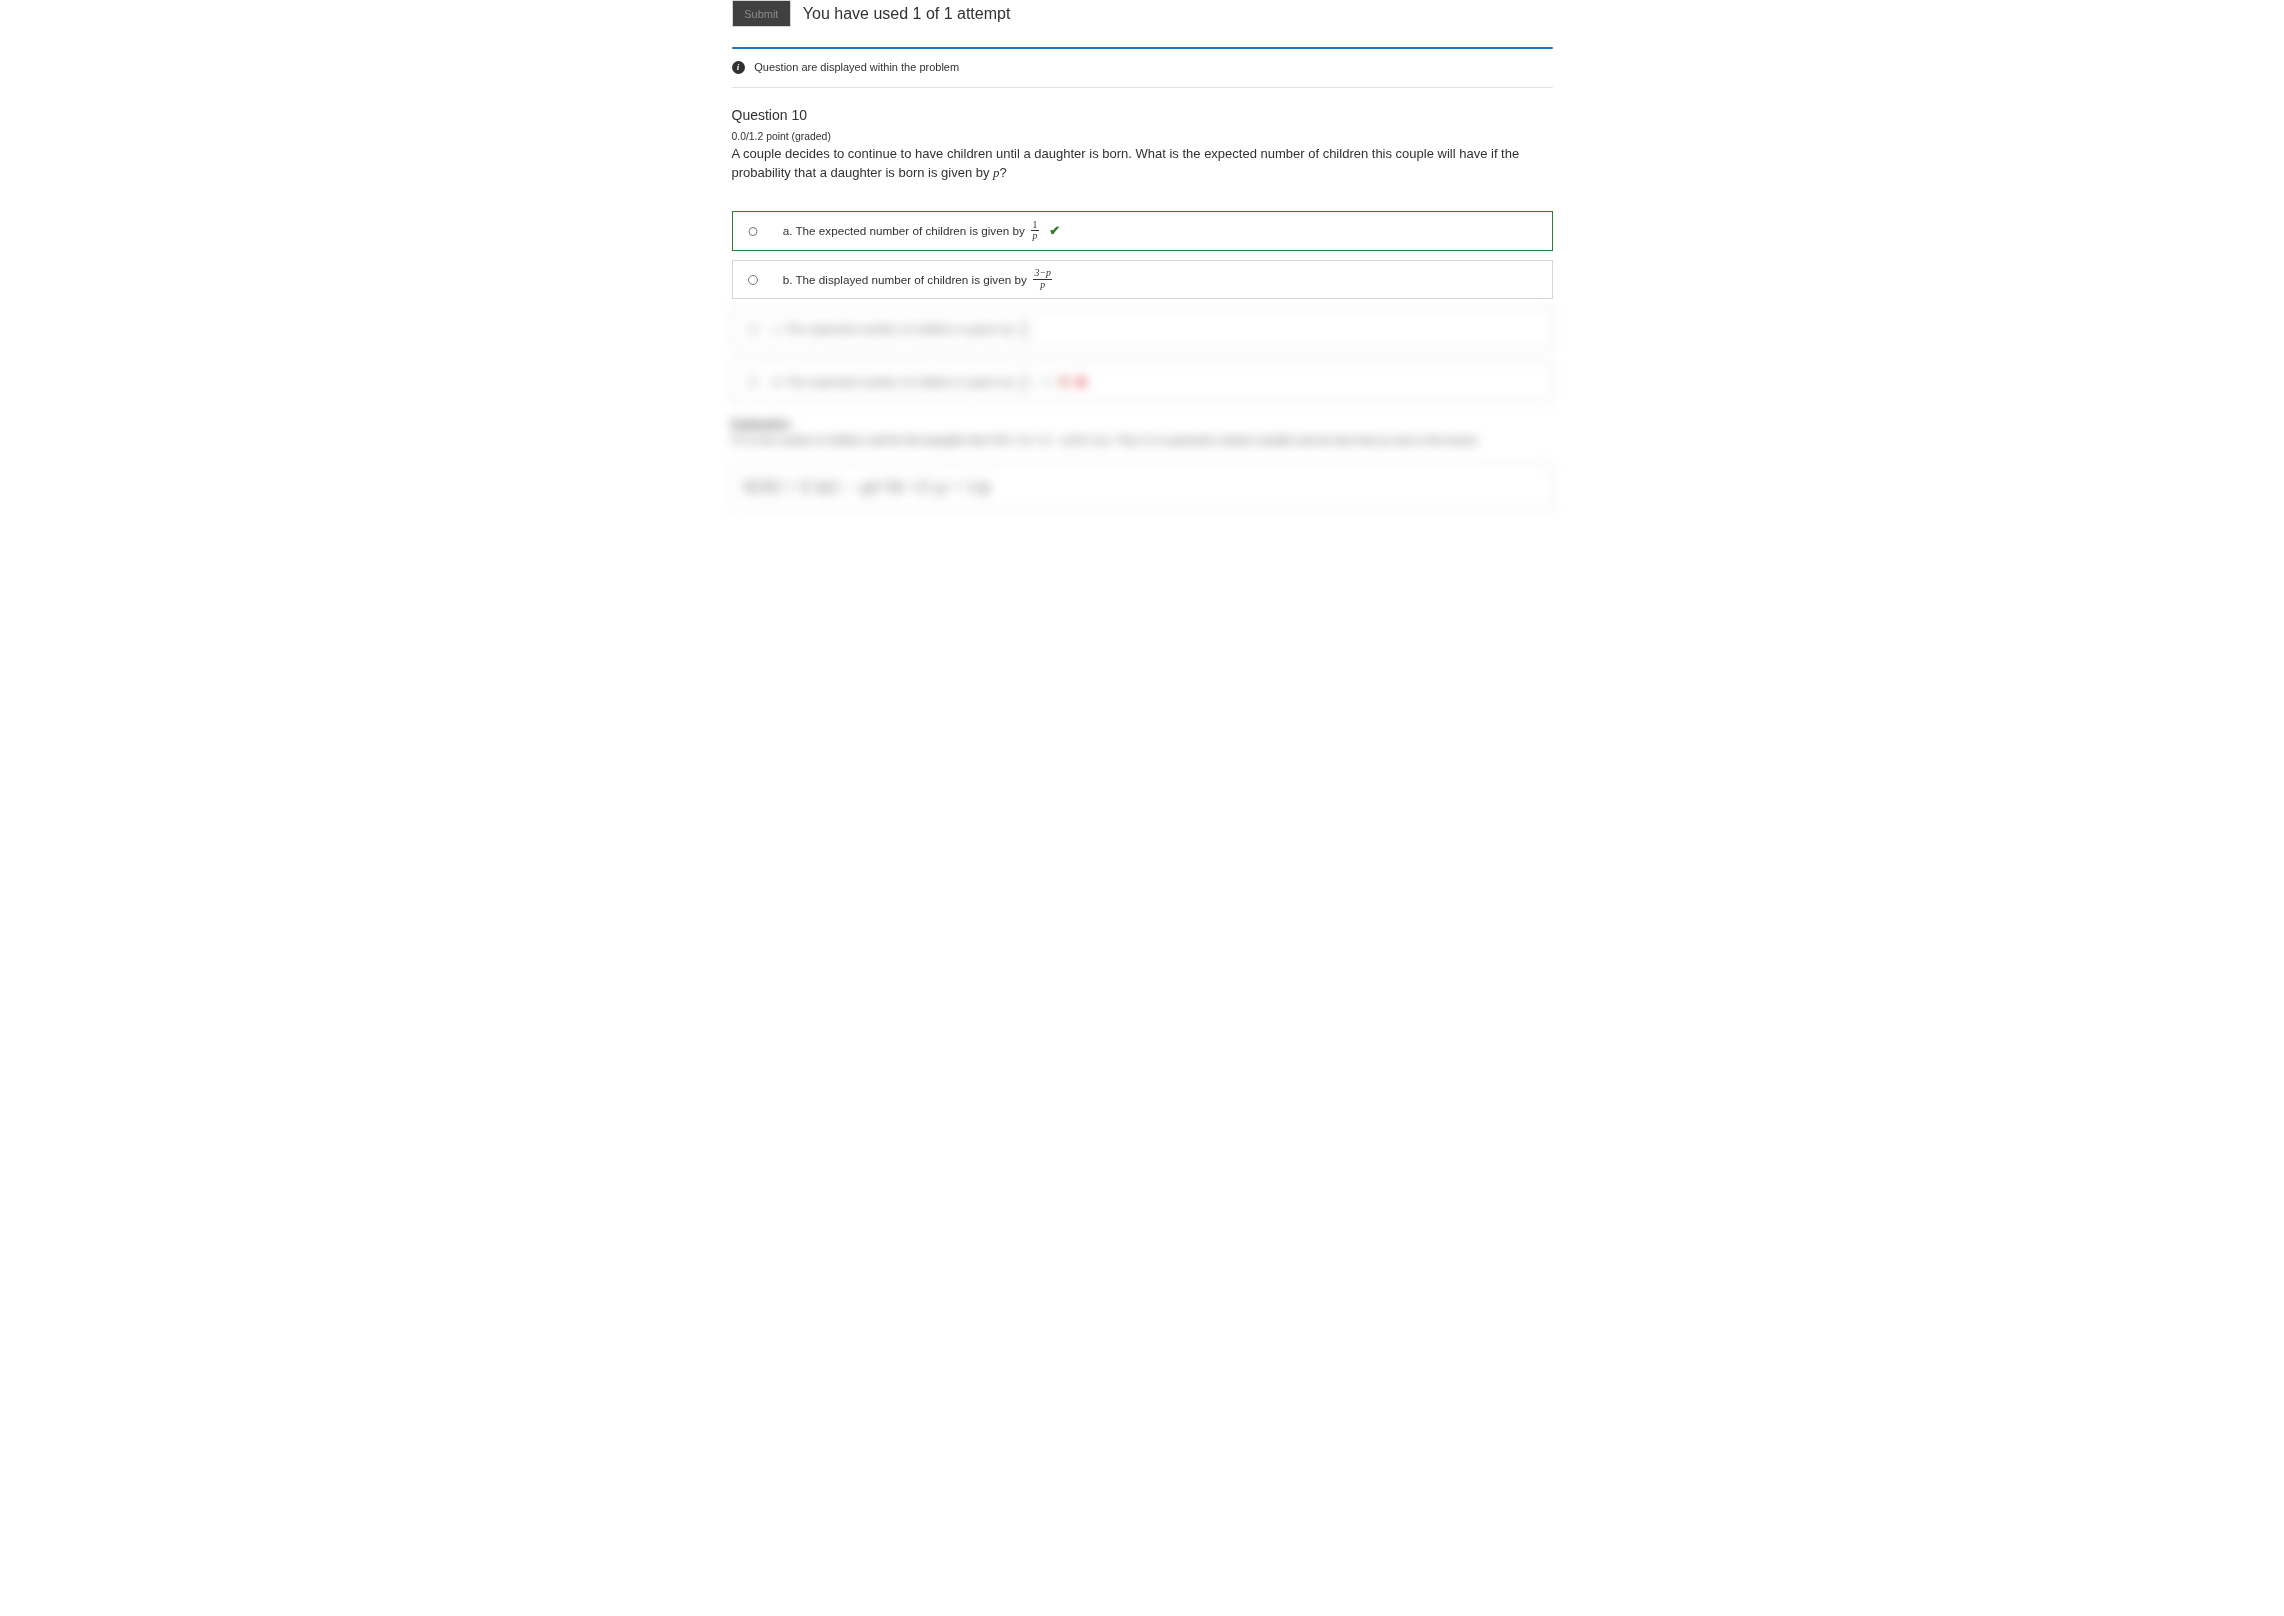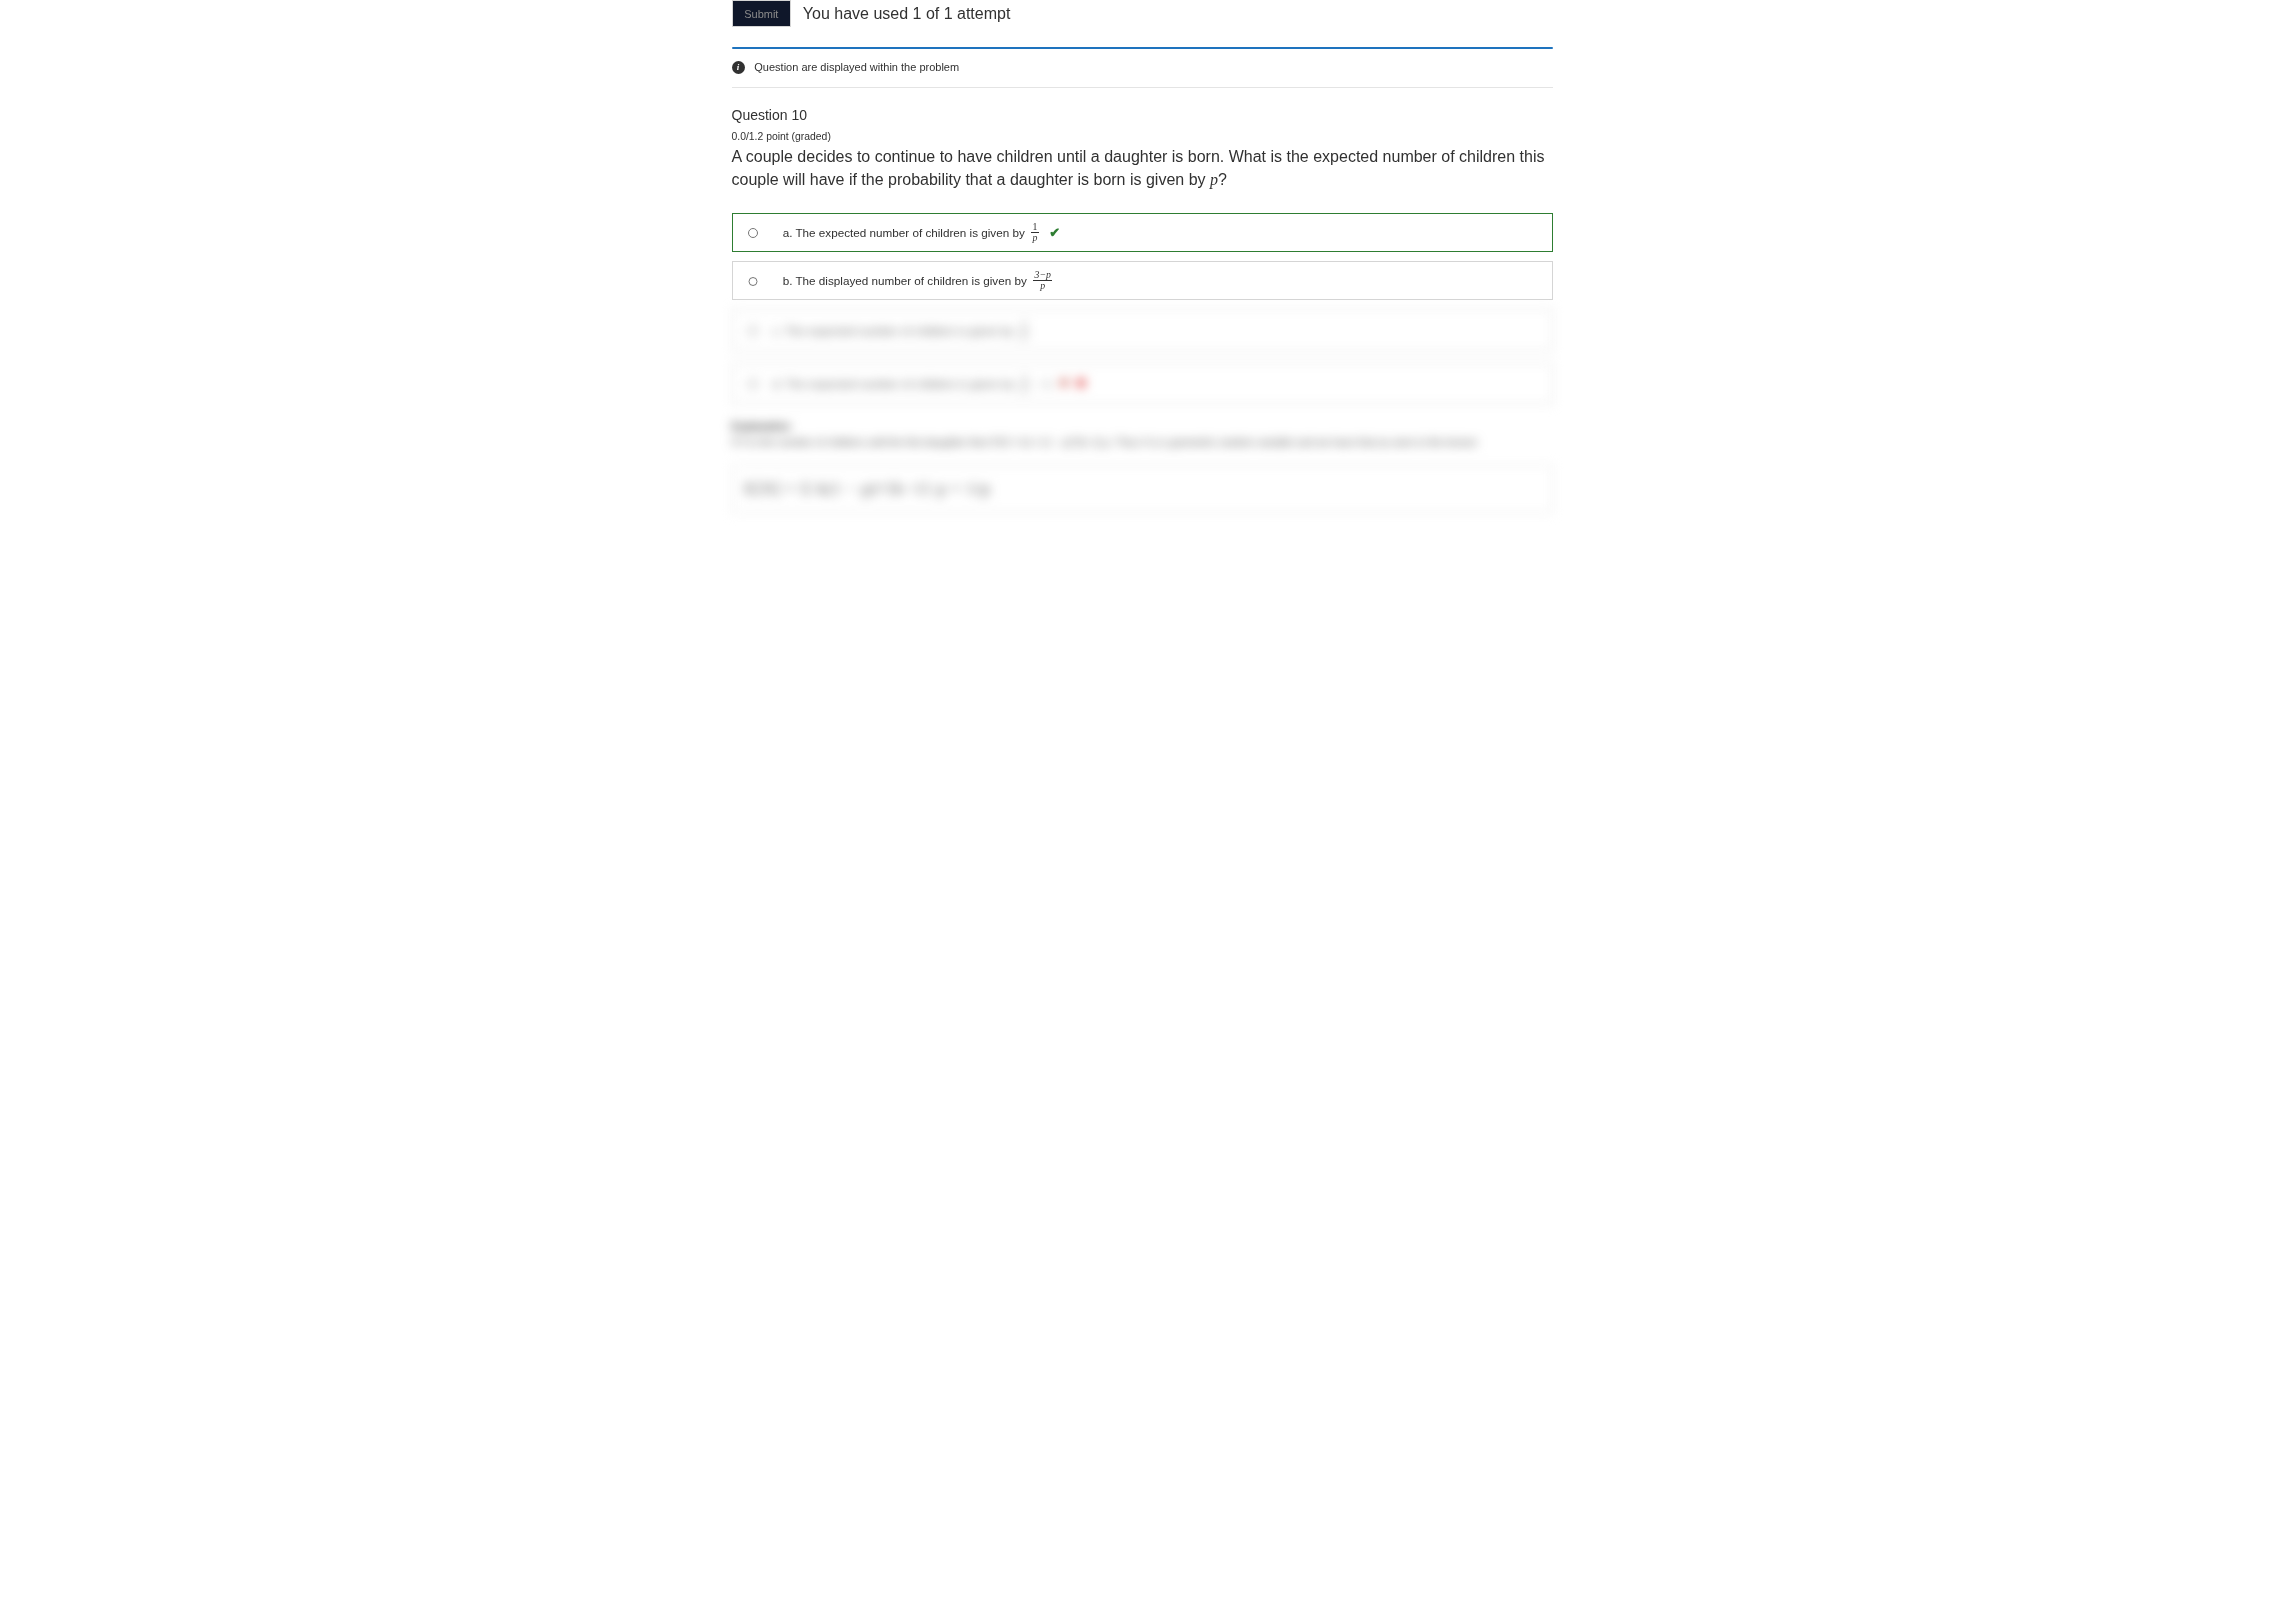--- a/index.html
+++ b/index.html
@@ -14,21 +14,21 @@
     padding: 0 13px 39px 13px;
   }
   .submit-row {
     display: flex;
     align-items: center;
     gap: 11.7px;
     margin-bottom: 19.5px;
   }
   .submit-btn {
     border: 0.7px solid #d5d5d5;
-    background: #0f172a;
+    background: #404040;
     color: #8b8b8b;
     padding: 6.5px 11.7px;
     font-size: 11px;
     cursor: not-allowed;
   }
   .attempt-text {
     font-size: 16px;
     color: #313131;
   }
   .blue-divider {
@@ -66,24 +66,24 @@
     font-weight: 400;
     margin: 0 0 7.8px 0;
     color: #313131;
   }
   .score-line {
     font-size: 10.4px;
     color: #313131;
     margin-bottom: 2.6px;
   }
   .question-body {
-    font-size: 16px;
+    font-size: 13px;
     line-height: 1.45;
     color: #313131;
-    margin-bottom: 22px;
+    margin-bottom: 29px;
   }
   .italic-var { font-style: italic; font-family: Georgia, "Times New Roman", serif; }
   .choice {
     border: 0.7px solid #d5d5d5;
     padding: 7.8px 10.4px;
     margin-bottom: 9px;
     display: flex;
     align-items: center;
     gap: 22px;
     font-size: 11.7px;

